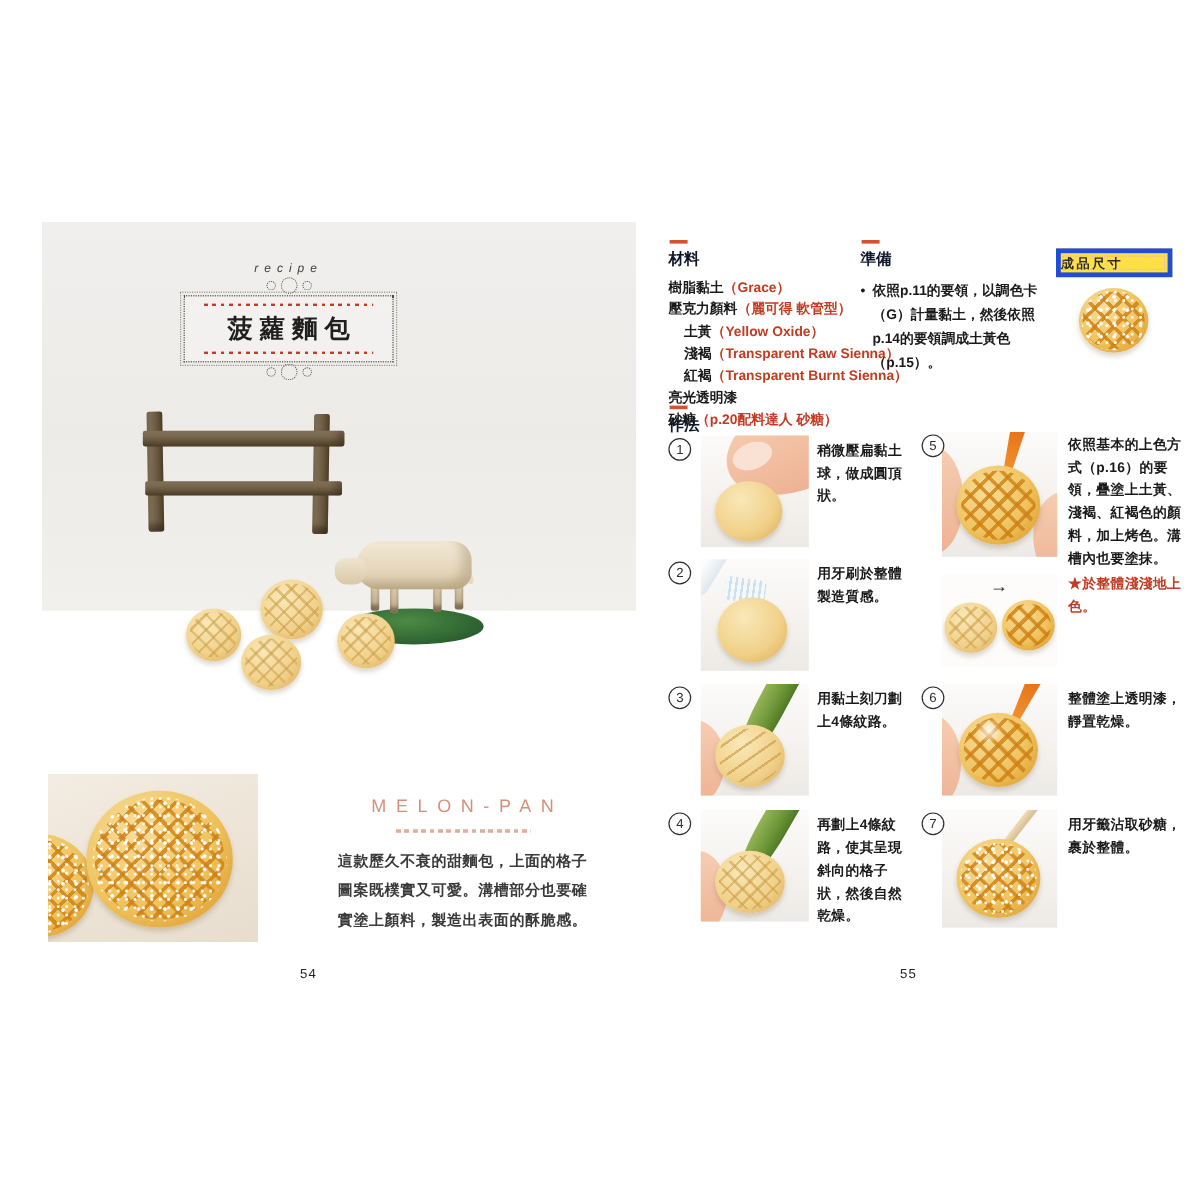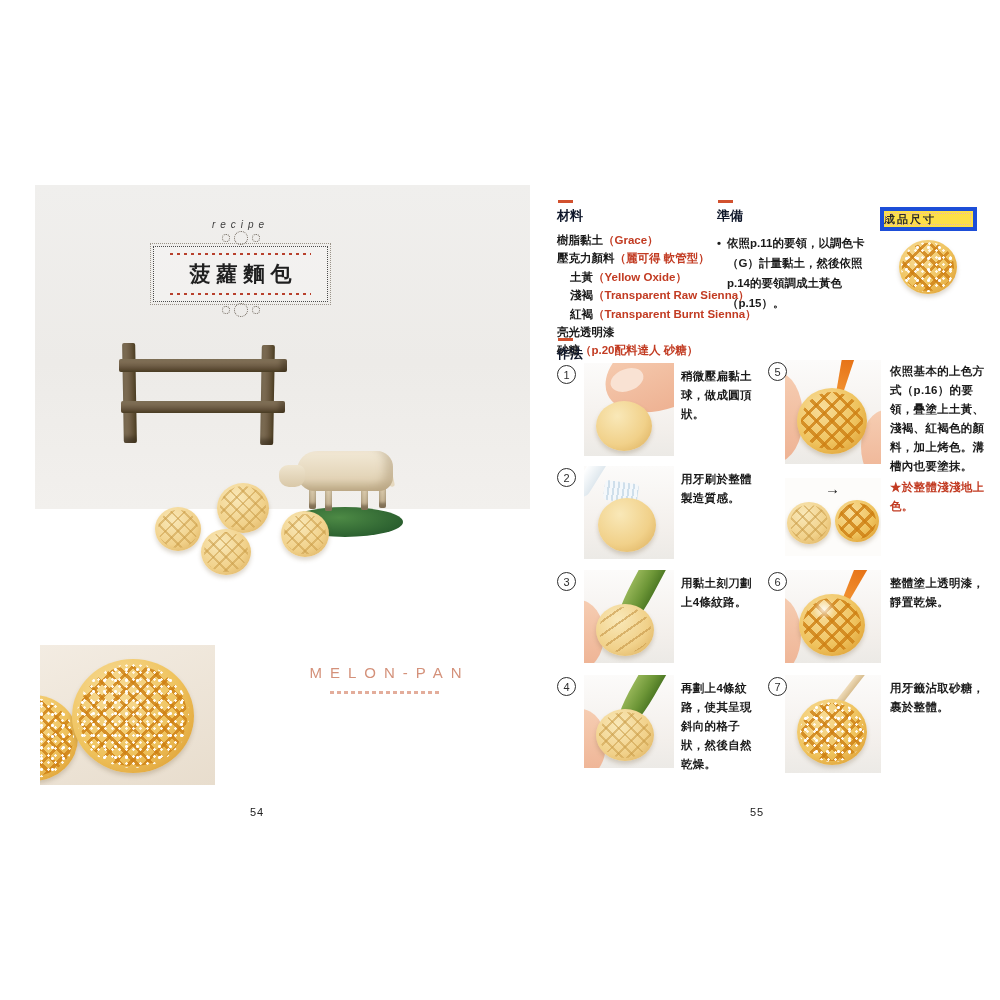--- a/index.html
+++ b/index.html
@@ -166,20 +166,21 @@
   </div>
 
   <div class="abs closeup">
     <div class="bun hot sugar" style="left:-52px;top:50px;width:90px;height:86px;"></div>
     <div class="bun hot sugar" style="left:32px;top:14px;width:122px;height:114px;"></div>
   </div>
 
   <div class="abs mp-block">
     <div class="mp-head">MELON-PAN</div>
     <div class="mp-squiggle"></div>
+    <div class="mp-desc">這款歷久不衰的甜麵包，上面的格子圖案既樸實又可愛。溝槽部分也要確實塗上顏料，製造出表面的酥脆感。</div>
   </div>
 
   <div class="abs pagenum" style="left:250px;top:806px;">54</div>
 
   <div class="abs" style="left:557px;top:200px;">
     <span class="sec-label">材料</span>
     <div class="mat-list" style="margin-top:6px;">
       <div class="row"><span>樹脂黏土</span><span class="note">（Grace）</span></div>
       <div class="row"><span>壓克力顏料</span><span class="note">（麗可得 軟管型）</span></div>
       <div class="row indent"><span>土黃</span><span class="note">（Yellow Oxide）</span></div>

